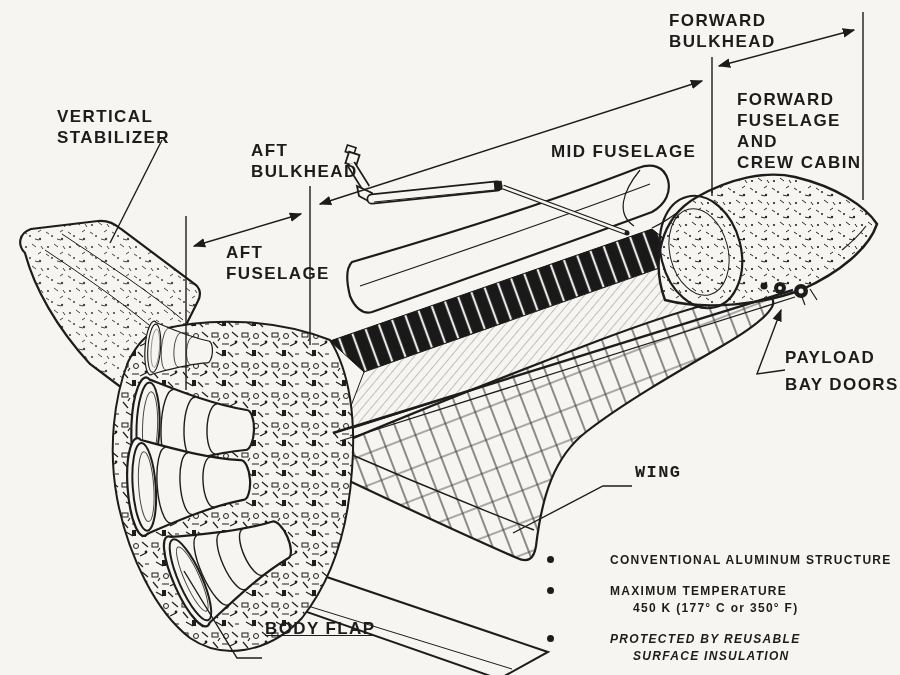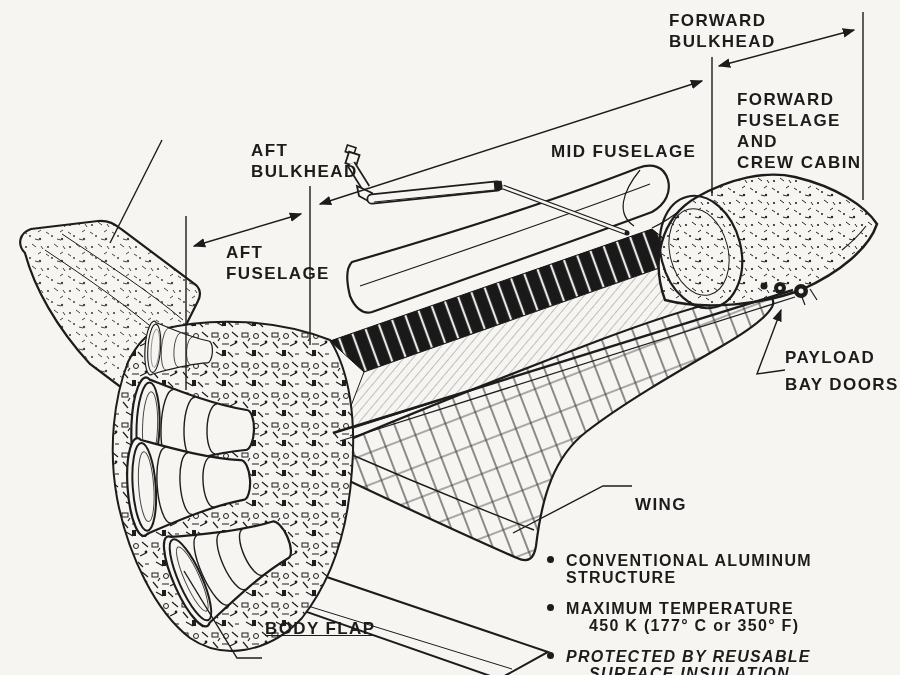--- a/index.html
+++ b/index.html
@@ -20,36 +20,36 @@
     color:#1c1c1c;
     white-space:pre-line;
   }
   .pos-vs   {left:57px;  top:106px;}
   .pos-ab   {left:251px; top:140px;}
   .pos-af   {left:226px; top:242px;}
   .pos-mf   {left:551px; top:141px;}
   .pos-fb   {left:669px; top:10px;}
   .pos-ff   {left:737px; top:89px;}
   .pos-pbd  {left:785px; top:344px; line-height:27px;}
-  .pos-wing {left:635px; top:494px;}
+  .pos-wing {left:635px; top:462px;font-family:Liberation Mono, monospace;}
   .pos-bf   {left:265px; top:618px;text-decoration:underline;}
   .notes{
     position:absolute;
     left:547px; top:552px;
     color:#1c1c1c;
   }
   .note{display:flex; align-items:flex-start; margin-bottom:14px;}
   .note:last-child{margin-bottom:0;font-style:italic;}
   .dot{
     flex:0 0 auto;
     width:7px;height:7px;border-radius:50%;
     background:#1c1c1c;
     margin:4px 12px 0 0;
   }
-  .ntext{font-size:16px;font-weight:bold;letter-spacing:1.3px;line-height:17px;}
+  .ntext{font-size:12px;font-weight:bold;letter-spacing:1.3px;line-height:17px;margin-left:44px;}
   .note-l2{margin-left:23px;}
   .note-l2:empty{display:none;}
 </style>
 </head>
 <body>
 
 <div class="page">
 
   <svg width="900" height="675" viewBox="0 0 900 675">
     <defs>
@@ -176,20 +176,22 @@
     </g>
 
     <g stroke="#1c1c1c" stroke-width="1.4" fill="none">
       <path d="M162,140 L110,243"></path>
       <path d="M785,370 L757,374 L781,310" marker-end="url(#ah)"></path>
       <path d="M632,486 L603,486 L513,533"></path>
       <path d="M262,658 L237,658 L184,571"></path>
     </g>
   </svg>
 
+  <div class="callout pos-vs">VERTICAL
+STABILIZER</div>
   <div class="callout pos-ab">AFT
 BULKHEAD</div>
   <div class="callout pos-af">AFT
 FUSELAGE</div>
   <div class="callout pos-mf">MID FUSELAGE</div>
   <div class="callout pos-fb">FORWARD
 BULKHEAD</div>
   <div class="callout pos-ff">FORWARD
 FUSELAGE
 AND

